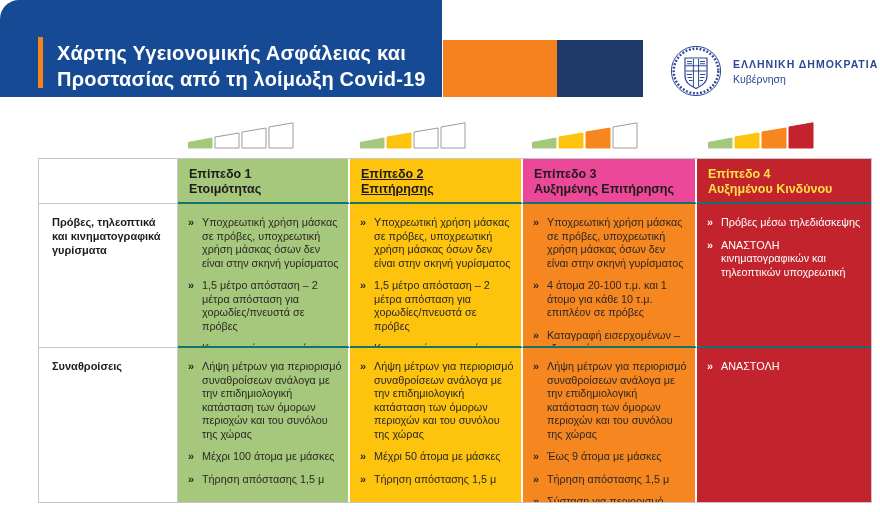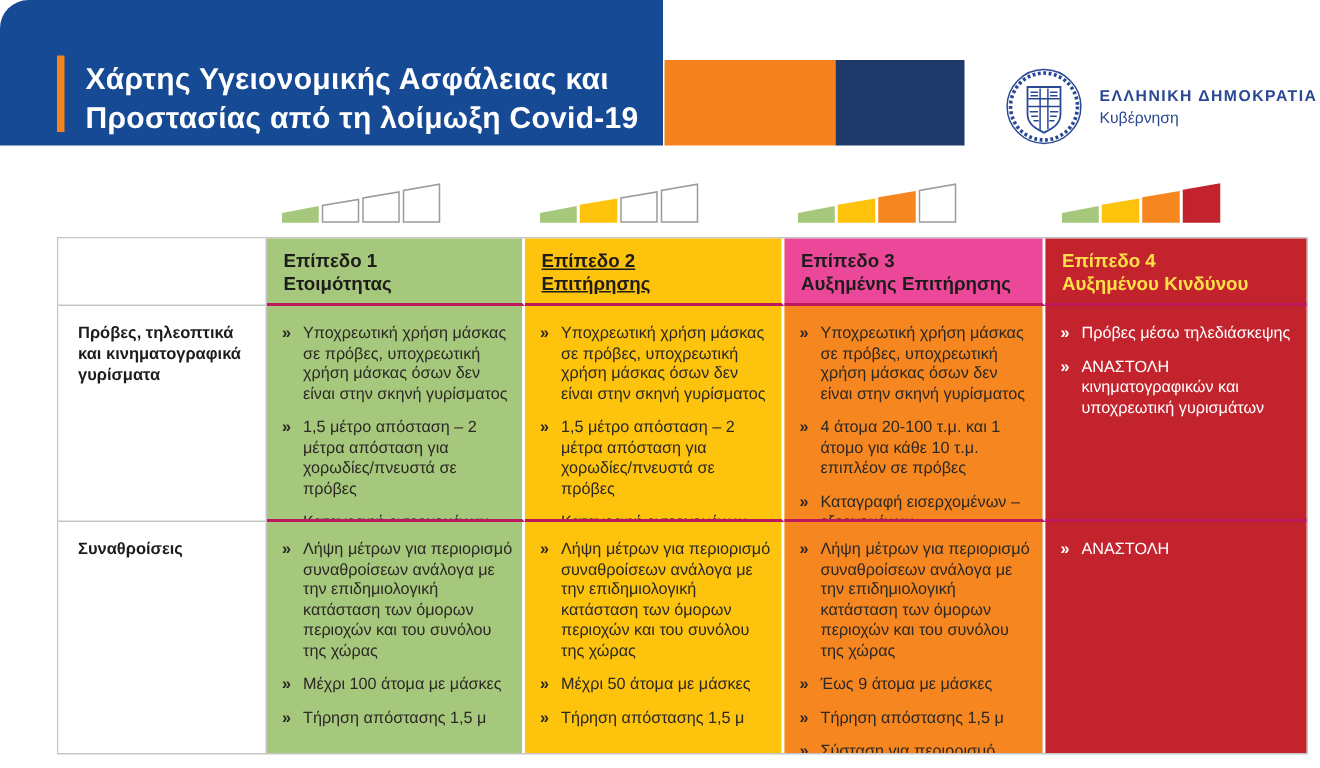--- a/index.html
+++ b/index.html
@@ -28,21 +28,21 @@
     display:grid;
     grid-template-columns:139px 172px 173px 174px 174px;
     grid-template-rows:45px 144px 154px;
   }
   .cell{box-sizing:border-box;overflow:hidden;}
   .corner{background:#fff;border-right:1px solid #c6c6c6;border-bottom:1px solid #c6c6c6;}
   .c-head{padding:8px 8px 0 11px;font-weight:bold;font-size:12.5px;line-height:15px;}
   .c-label{background:#fff;border-right:1px solid #c6c6c6;
            padding:11px 10px 0 13px;font-weight:bold;font-size:11px;line-height:14px;color:#1d1c1a;}
   .sep-r{border-right:2px solid #fff;}
-  .sep-b{border-bottom:2px solid #be185d;}
+  .sep-b{border-bottom:2px solid #0f766e;}
   .c-body{padding:12px 6px 0 10px;}
   .bullet{display:flex;margin-bottom:9px;font-size:10.8px;line-height:13.5px;color:#2b2825;}
   .bullet .mk{font-weight:bold;width:14px;flex:none;}
   .lvl-sub{white-space:nowrap;}
 </style>
 </head>
 <body>
 
 <div id="stage">
 
@@ -158,21 +158,21 @@
           <div class="bt">Καταγραφή εισερχομένων – εξερχομένων</div>
         </div>
       </div>
       <div class="cell c-body sep-b" style="background: rgb(195, 35, 45);">
         <div class="bullet" style="color: rgb(255, 255, 255);">
           <div class="mk">»</div>
           <div class="bt">Πρόβες μέσω τηλεδιάσκεψης</div>
         </div>
         <div class="bullet" style="color: rgb(255, 255, 255);">
           <div class="mk">»</div>
-          <div class="bt">ΑΝΑΣΤΟΛΗ κινηματογραφικών και υποχρεωτική γυρισμάτων</div>
+          <div class="bt">ΑΝΑΣΤΟΛΗ κινηματογραφικών και τηλεοπτικών υποχρεωτική</div>
         </div>
       </div>
       <div class="cell c-label">Συναθροίσεις</div>
       <div class="cell c-body sep-r" style="background: rgb(166, 200, 124);">
         <div class="bullet" style="color: rgb(43, 40, 37);">
           <div class="mk">»</div>
           <div class="bt">Λήψη μέτρων για περιορισμό συναθροίσεων ανάλογα με την επιδημιολογική κατάσταση των όμορων περιοχών και του συνόλου της χώρας</div>
         </div>
         <div class="bullet" style="color: rgb(43, 40, 37);">
           <div class="mk">»</div>

